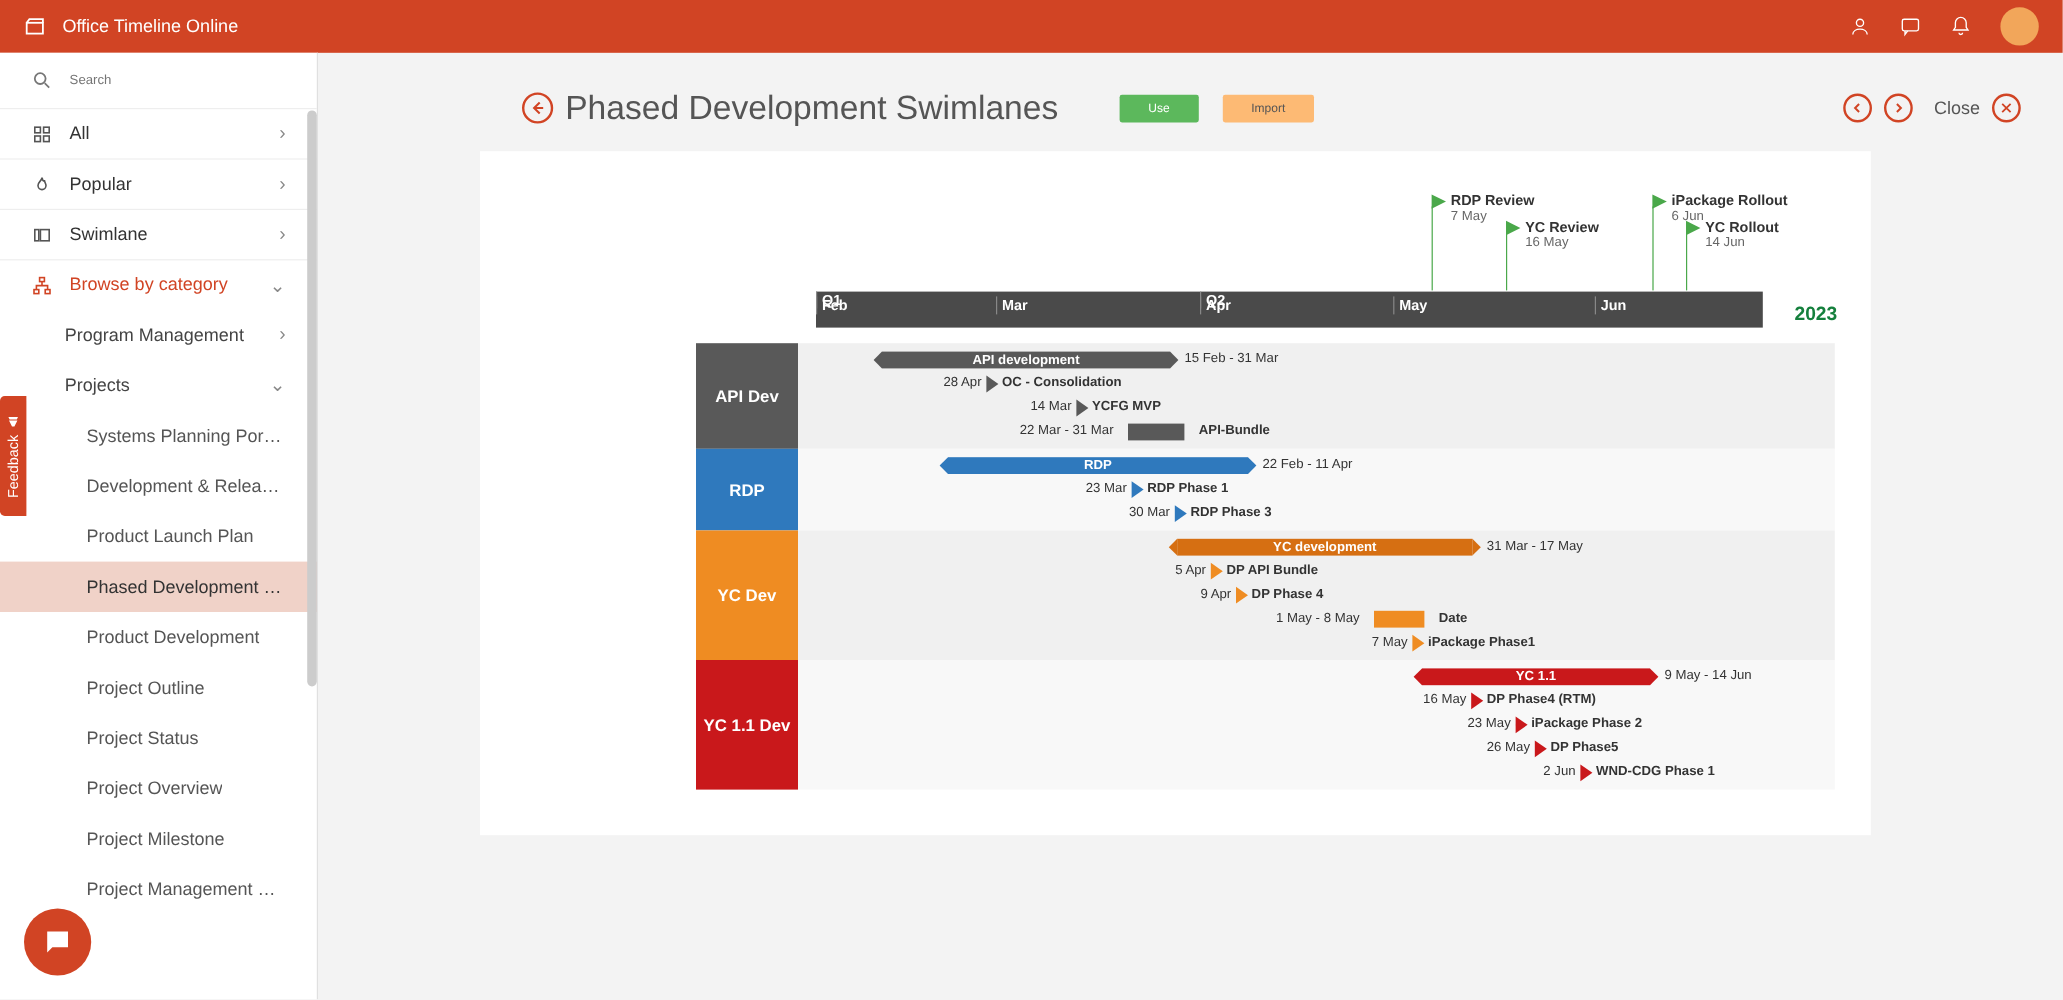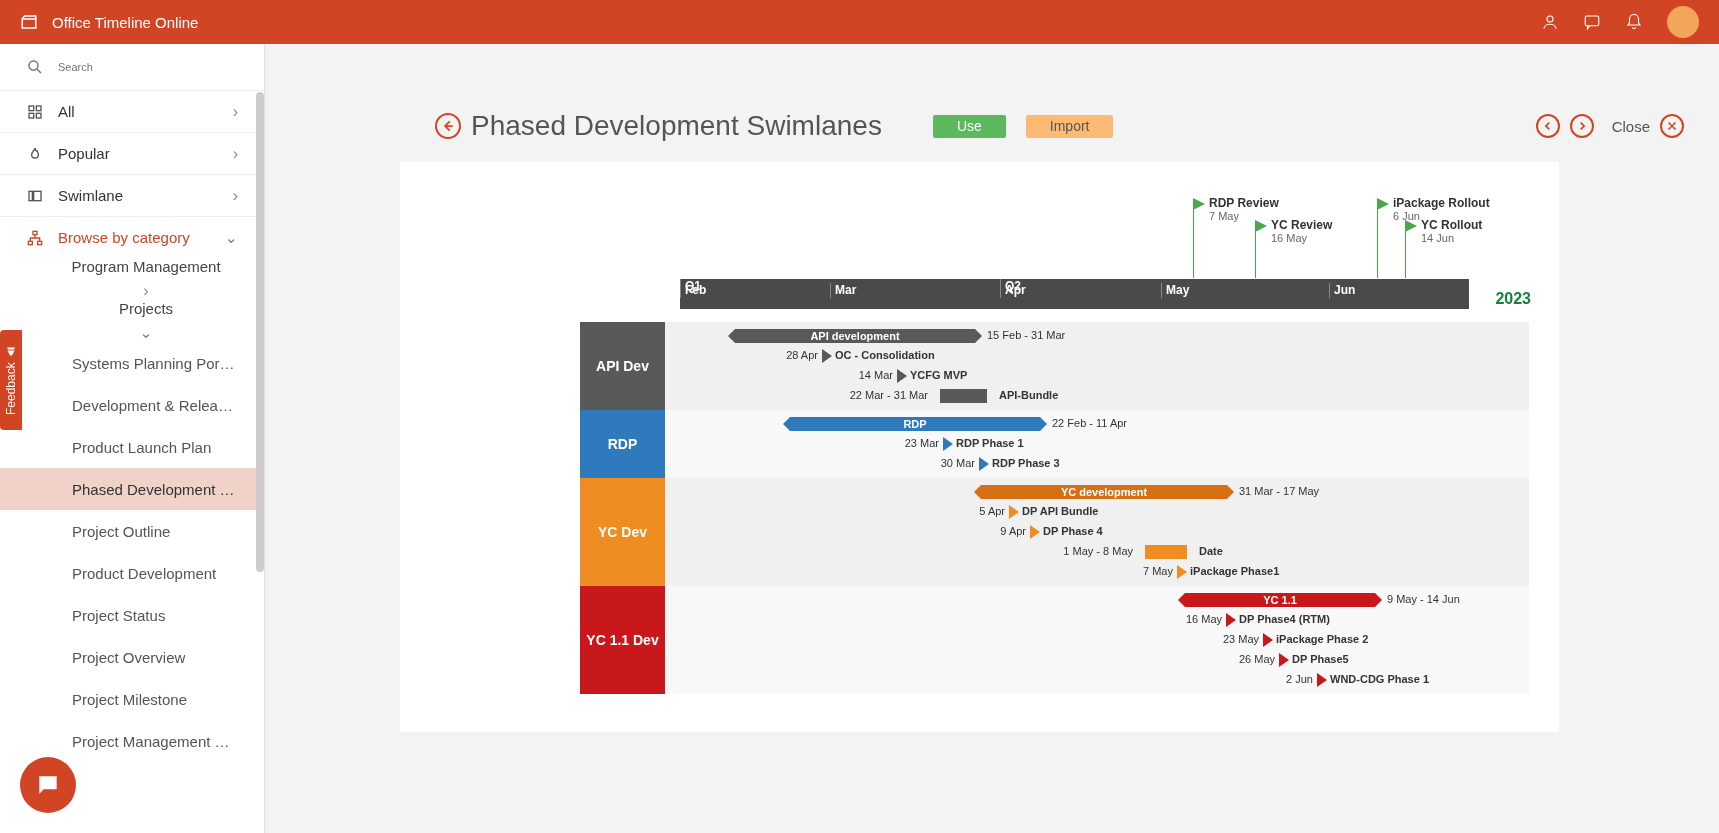--- a/index.html
+++ b/index.html
@@ -17,40 +17,40 @@
 
 .sidebar { position:absolute; top:44px; left:0; width:265px; background:#fff; height:789px; border-right:1px solid #e0e0e0; }
 .search-row { height:46px; display:flex; align-items:center; gap:14px; padding:0 26px; color:#777; }
 .search-row input { border:none; outline:none; font-size:11px; flex:1; color:#444; }
 .nav-row { height:42px; display:flex; align-items:center; padding:0 26px; border-top:1px solid #eee; font-size:15px; color:#333; justify-content:space-between; cursor:pointer; }
 .nav-row.cat { color:#d14424; font-weight:500; }
 .nav-row .nav-label { display:flex; align-items:center; gap:14px; }
 .nav-row .nav-ico { width:18px; display:flex; align-items:center; justify-content:center; color:#555; }
 .nav-row.cat .nav-ico { color:#d14424; }
 .chev { color:#888; font-size:16px; }
-.sub-row { height:42px; display:flex; align-items:center; padding:0 26px 0 54px; font-size:15px; color:#444; justify-content:space-between; cursor:pointer;flex-direction:column; }
+.sub-row { height:42px; display:flex; align-items:center; padding:0 26px 0 54px; font-size:15px; color:#444; justify-content:space-between; cursor:pointer; }
 .leaf-row { height:42px; display:flex; align-items:center; padding:0 26px 0 72px; font-size:15px; color:#555; cursor:pointer; white-space:nowrap; overflow:hidden; text-overflow:ellipsis; }
 .leaf-row.selected { background:#f0d2c8; color:#333; }
 .leaf-row span { white-space:nowrap; overflow:hidden; text-overflow:ellipsis; }
 .scrollbar-track { position:absolute; top:48px; right:0; width:8px; height:510px; background:transparent; }
 .scrollbar-thumb { position:absolute; top:0; left:0; right:0; height:480px; background:#ccc; border-radius:4px; }
 
 
 .feedback-tab { position:absolute; left:0; top:330px; width:22px; height:100px; background:#d14424; color:#fff; display:flex; align-items:center; justify-content:center; font-size:12px; writing-mode:vertical-rl; transform:rotate(180deg); border-radius:0 4px 4px 0; }
 .feedback-tab svg { transform:rotate(90deg); margin-top:6px; }
 
 
 .chatfab { position:absolute; left:20px; bottom:20px; width:56px; height:56px; border-radius:50%; background:#d14424; display:flex; align-items:center; justify-content:center; }
 
 
 .main { position:absolute; left:265px; top:44px; right:0; bottom:0; overflow:auto; }
-.template-header { display:flex; align-items:center; padding:30px 0 20px 170px; gap:6px; position:relative;margin-top:36px; }
+.template-header { display:flex; align-items:center; padding:30px 0 20px 170px; gap:6px; position:relative; }
 .back-circle { width:26px; height:26px; border:2px solid #d14424; border-radius:50%; display:flex; align-items:center; justify-content:center; color:#d14424; cursor:pointer; margin-right:4px; }
 .template-title { font-size:28px; color:#555; font-weight:400; }
-.btn { height:23px; padding:0 24px; display:flex; align-items:center; font-size:14px; border-radius:2px; cursor:pointer; }
+.btn { height:23px; padding:0 24px; display:flex; align-items:center; font-size:10px; border-radius:2px; cursor:pointer; }
 .btn.use { background:#5cb85c; color:#fff; margin-left:45px; }
 .btn.import { background:#fdba74; color:#555; margin-left:14px; }
 .header-right { position:absolute; right:35px; top:34px; display:flex; align-items:center; gap:10px; }
 .nav-circle { width:24px; height:24px; border:2px solid #d14424; border-radius:50%; display:flex; align-items:center; justify-content:center; color:#d14424; cursor:pointer; }
 .close-label { color:#555; font-size:15px; margin-left:8px; }
 
 
 .timeline-canvas { margin:0 160px 40px 135px; background:#fff; padding:18px 20px 22px 20px; position:relative; }
 .year-label { position:absolute; right:28px; top:128px; font-size:16px; color:#15803d; font-weight:600; }
 
@@ -199,24 +199,24 @@
       <div class="leaf-row">
         <span>Development &amp; Release S...</span>
       </div>
       <div class="leaf-row">
         <span>Product Launch Plan</span>
       </div>
       <div class="leaf-row selected">
         <span>Phased Development Swi...</span>
       </div>
       <div class="leaf-row">
+        <span>Product Development</span>
+      </div>
+      <div class="leaf-row">
         <span>Project Outline</span>
-      </div>
-      <div class="leaf-row">
-        <span>Product Development</span>
       </div>
       <div class="leaf-row">
         <span>Project Status</span>
       </div>
       <div class="leaf-row">
         <span>Project Overview</span>
       </div>
       <div class="leaf-row">
         <span>Project Milestone</span>
       </div>

